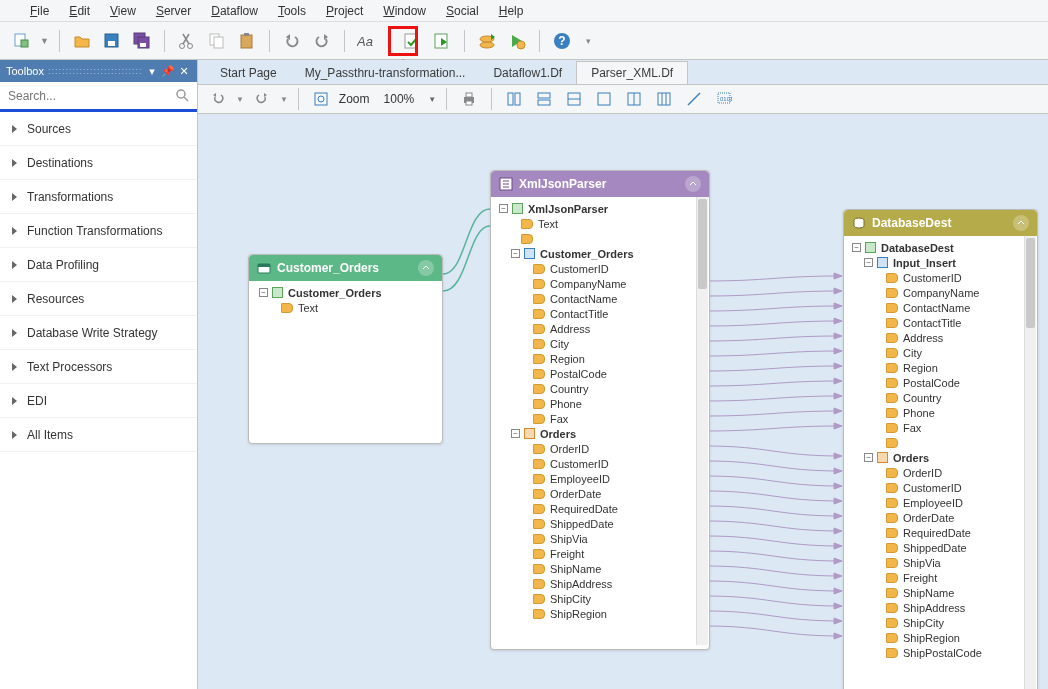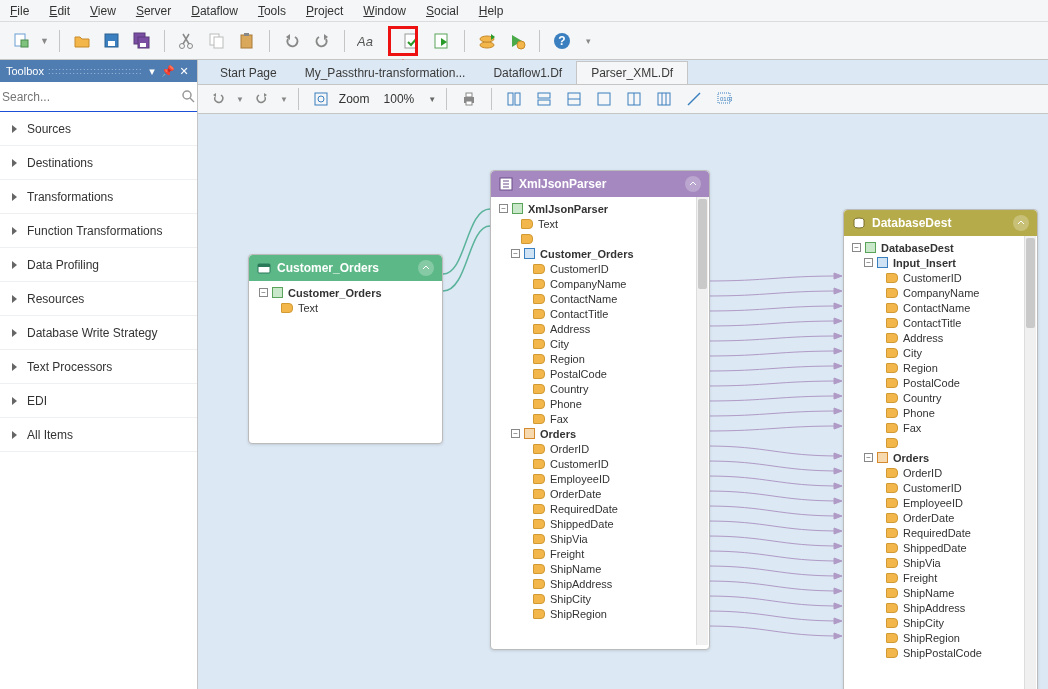--- a/index.html
+++ b/index.html
@@ -1,39 +1,39 @@
 <!DOCTYPE html>
 <html><head>
 <meta charset="utf-8">
 <style>
   * { box-sizing: border-box; font-family: "Segoe UI", Tahoma, sans-serif; }
   body { margin: 0; width: 1048px; height: 689px; background: #dce8f4; overflow: hidden; font-size: 12px; color: #333; }
   
   
-  .menubar { height: 22px; background: #f5f6f7; display: flex; align-items: center; padding: 0 0; gap: 0; border-bottom: 1px solid #dcdcdc; }
+  .menubar { height: 22px; background: #f5f6f7; display: flex; align-items: center; padding: 0 20px; gap: 0; border-bottom: 1px solid #dcdcdc; }
   .menubar span { padding: 2px 10px; cursor: default; }
   .menubar span u { text-decoration: underline; }
 
   
   .maintoolbar { height: 38px; background: #f5f6f7; display: flex; align-items: center; padding: 0 10px; gap: 6px; border-bottom: 1px solid #c5c5c5; }
   .tb-btn { width: 24px; height: 24px; display: flex; align-items: center; justify-content: center; }
   .tb-sep { width: 1px; height: 22px; background: #c5c5c5; margin: 0 4px; }
   .redbox { position: absolute; border: 3px solid #e11; left: 388px; top: 26px; width: 30px; height: 30px; pointer-events: none; }
   .redarrow { position: absolute; left: 396px; top: 56px; width: 14px; height: 40px; pointer-events: none; }
 
   
   .main { display: flex; height: calc(689px - 60px); justify-content: space-between; }
 
   
   .toolbox { width: 198px; background: #fff; border-right: 1px solid #c5c5c5; display: flex; flex-direction: column; }
   .toolbox-header { background: #4f7cb1; color: #fff; height: 22px; display: flex; align-items: center; padding: 0 6px; font-size: 11px; justify-content: space-between; }
   .toolbox-header .dots { letter-spacing: 1px; color: #a9c3e0; font-size: 9px; overflow: hidden; flex: 1; margin-left: 4px; }
   .toolbox-header .winbtns { display: flex; gap: 2px; }
   .toolbox-header .winbtns span { width: 14px; text-align: center; }
-  .searchrow { display: flex; align-items: center; height: 30px; border-bottom: 1px solid #1d4ed8; padding: 0 0; }
+  .searchrow { display: flex; align-items: center; height: 30px; border-bottom: 3px solid #1d4ed8; padding: 0 6px; }
   .searchrow input { flex: 1; border: none; outline: none; font-size: 12px; color: #888; background: transparent; }
   .cat { height: 34px; display: flex; align-items: center; padding: 0 12px; border-bottom: 1px solid #eef0f2; gap: 10px; cursor: default; }
   .cat .arrow { width: 0; height: 0; border-top: 4px solid transparent; border-bottom: 4px solid transparent; border-left: 5px solid #666; }
 
   
   .canvas-side { flex: 1; display: flex; flex-direction: column; position: relative; }
   .doc-tabs { height: 24px; background: #dce8f4; display: flex; align-items: flex-end; padding-left: 8px; gap: 0; }
   .doc-tab { padding: 4px 14px; font-size: 12px; color: #3a3a3a; cursor: default; }
   .doc-tab.active { background: #f5f6f7; border: 1px solid #c5c5c5; border-bottom: none; }
   .canvas-toolbar { height: 30px; background: #f5f6f7; border-top: 1px solid #c5c5c5; border-bottom: 1px solid #c5c5c5; display: flex; align-items: center; padding: 0 8px; gap: 6px; }

